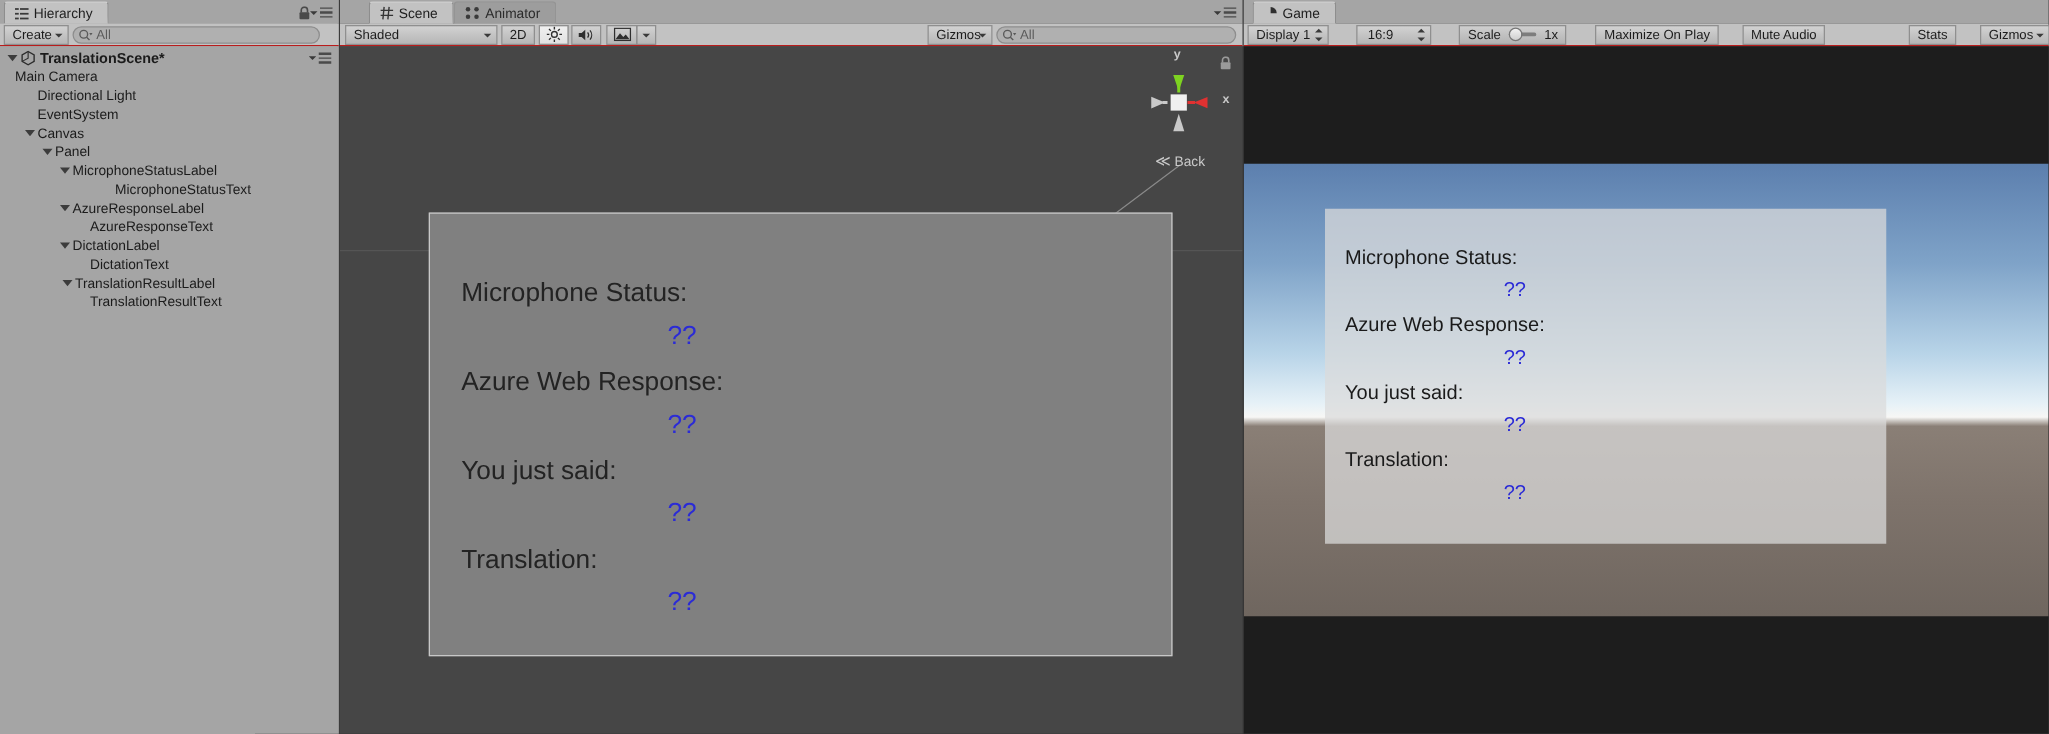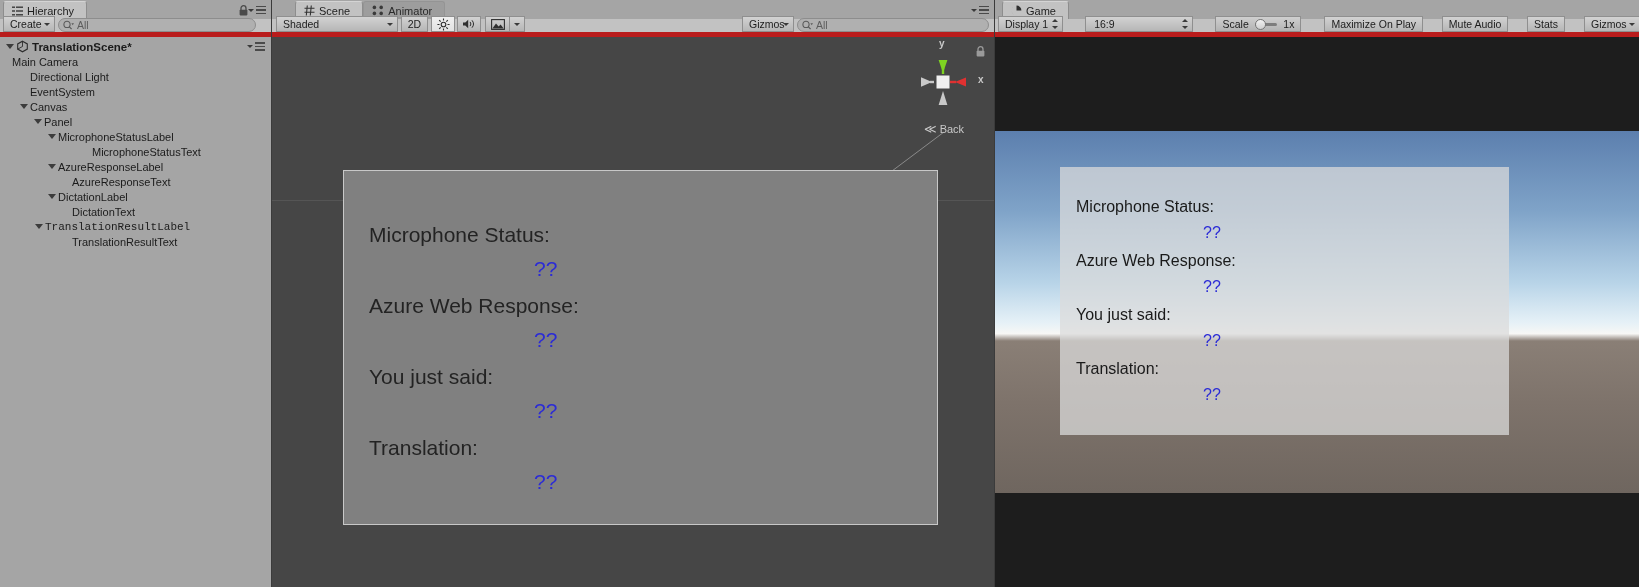--- a/index.html
+++ b/index.html
@@ -33,22 +33,22 @@
   }
   .tab.active {
     background: #c2c2c2;
     border-top-color: #d4d4d4;
   }
   .tab.inactive { background: #9d9d9d; color: #2a2a2a; border-color: #949494; justify-content: space-between; }
 
   .toolbar {
     position: absolute; height: 18px;
     background: #c2c2c2;
-    border-bottom: 5px solid #b91c1c;
-    display: flex; align-items: flex-end;
+    border-bottom: 1px solid #b91c1c;
+    display: flex; align-items: center;
   }
   .tb-btn {
     height: 16px; display: flex; align-items: center; justify-content: center;
     padding: 0 6px; font-size: 10.5px; color: #1c1c1c;
     background: linear-gradient(#d2d2d2, #b6b6b6);
     border: 1px solid #8f8f8f;
     margin-right: -1px;
     cursor: default; white-space: nowrap;
   }
   .tb-btn.flat { background: linear-gradient(#cfcfcf,#b3b3b3); }
@@ -329,21 +329,21 @@
           <div class="hrow" style="padding-left: 46px;">
             <span class="tri">
               <span class="tri-glyph"></span>
             </span>
             <span>DictationLabel</span>
           </div>
           <div class="hrow" style="padding-left: 60px;">
             <span class="tri"></span>
             <span>DictationText</span>
           </div>
-          <div class="hrow" style="padding-left: 33px; font-family: Liberation Mono, monospace;">
+          <div class="hrow" style="padding-left: 48px;">
             <span class="tri">
               <span class="tri-glyph"></span>
             </span>
             <span>TranslationResultLabel</span>
           </div>
           <div class="hrow" style="padding-left: 60px;">
             <span class="tri"></span>
             <span>TranslationResultText</span>
           </div>
         </div>
@@ -548,21 +548,21 @@
           <span class="scale-knob"></span>
         </span>
         <span>1x</span>
       </div>
       <div class="tb-btn" style="margin-left:4px;width:100px;">
         <span>Maximize On Play</span>
       </div>
       <div class="tb-btn" style="width:66px;">
         <span>Mute Audio</span>
       </div>
-      <div class="tb-btn" style="width:40px;">
+      <div class="tb-btn" style="width:40px;margin-left:48px;">
         <span>Stats</span>
       </div>
       <div class="tb-btn tb-drop" style="width:56px;justify-content:flex-start;">
         <span>Gizmos</span>
         <span class="caret"></span>
       </div>
     </div>
 
     <div id="game-canvas">
       <div id="game-render" style="height: 362px; top: 94px;">

